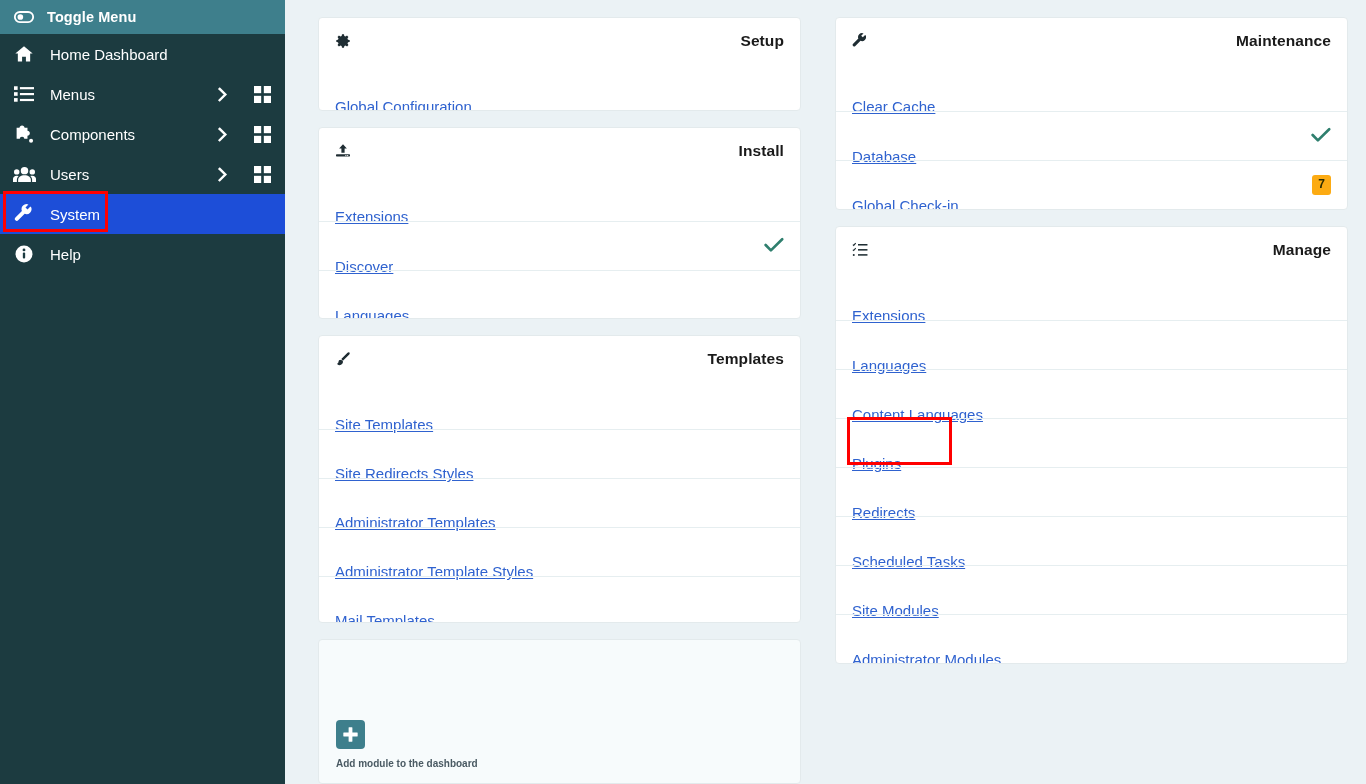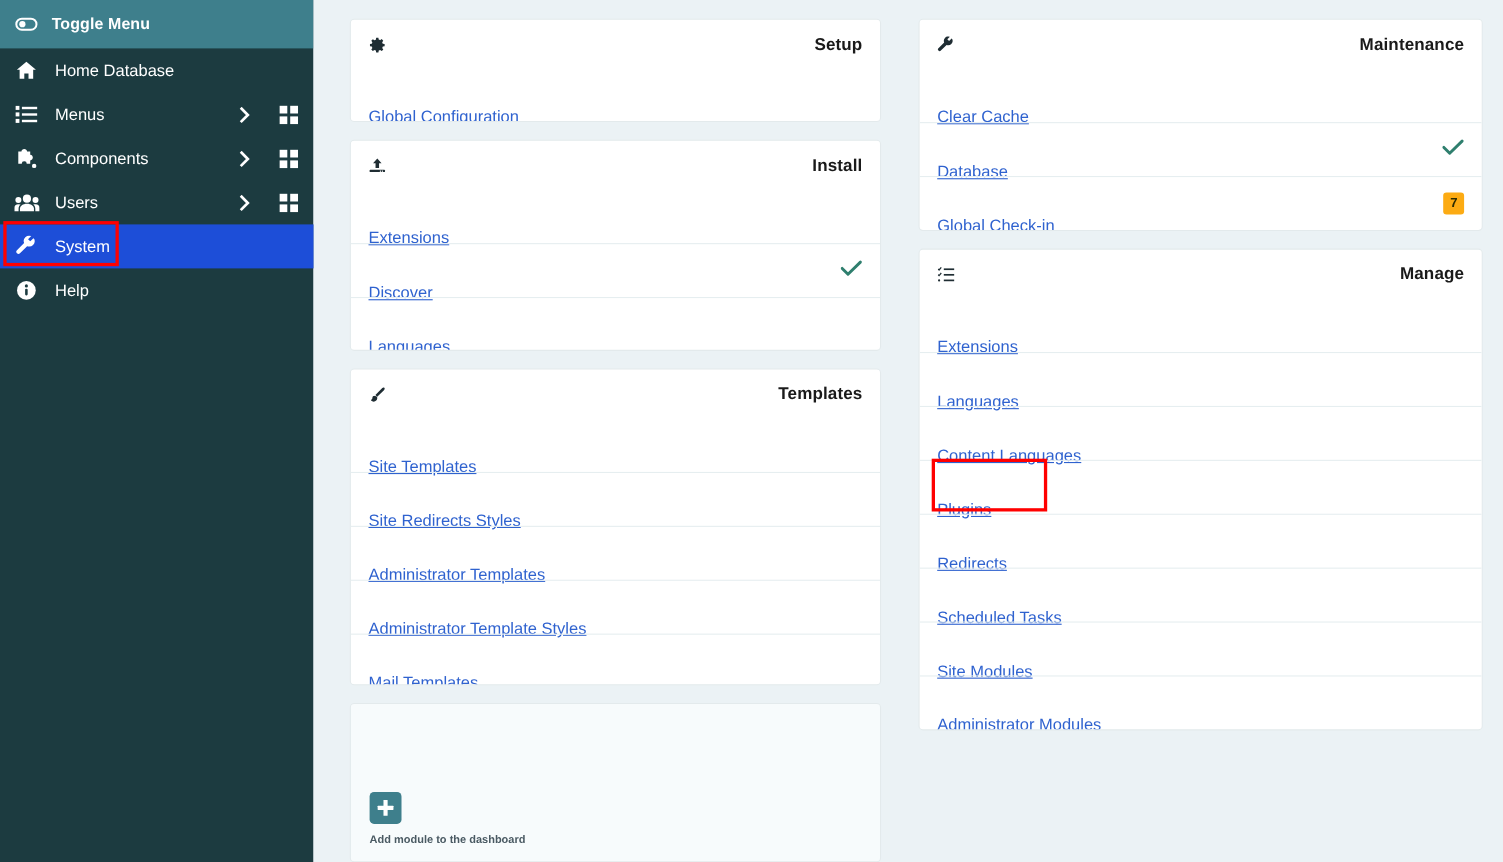--- a/index.html
+++ b/index.html
@@ -26,21 +26,21 @@
   
   .sidebar {
     width: 285px;
     flex: 0 0 285px;
     background: #1c3b40;
     display: flex;
     flex-direction: column;
   }
 
   .toggle-menu {
-    height: 44px;
+    height: 34px;
     background: #3e7f8c;
     display: flex;
     align-items: center;
     padding: 0 0 0 9px;
     color: #ffffff;
     cursor: pointer;
   }
   .toggle-menu .tm-icon {
     width: 30px;
     display: flex;
@@ -257,21 +257,21 @@
     </div>
 
     <nav class="nav">
 
       <div class="nav-item">
         <span class="ni-icon">
           <svg width="20" height="20" viewBox="0 0 24 24" fill="#fff">
             <path d="M12 2.6 1.6 11.3h3V21h5.1v-5.6h4.6V21h5.1v-9.7h3L12 2.6z"></path>
           </svg>
         </span>
-        <span class="ni-label">Home Database</span>
+        <span class="ni-label">Home Dashboard</span>
         <span class="ni-spacer"></span>
       </div>
 
 
       <div class="nav-item">
         <span class="ni-icon">
           <svg width="20" height="20" viewBox="0 0 22 22" fill="#fff">
             <rect x="0" y="2.5" width="4" height="4"></rect>
               <rect x="6.5" y="3.4" width="15.5" height="2.4"></rect>
             <rect x="0" y="9" width="4" height="4"></rect>

